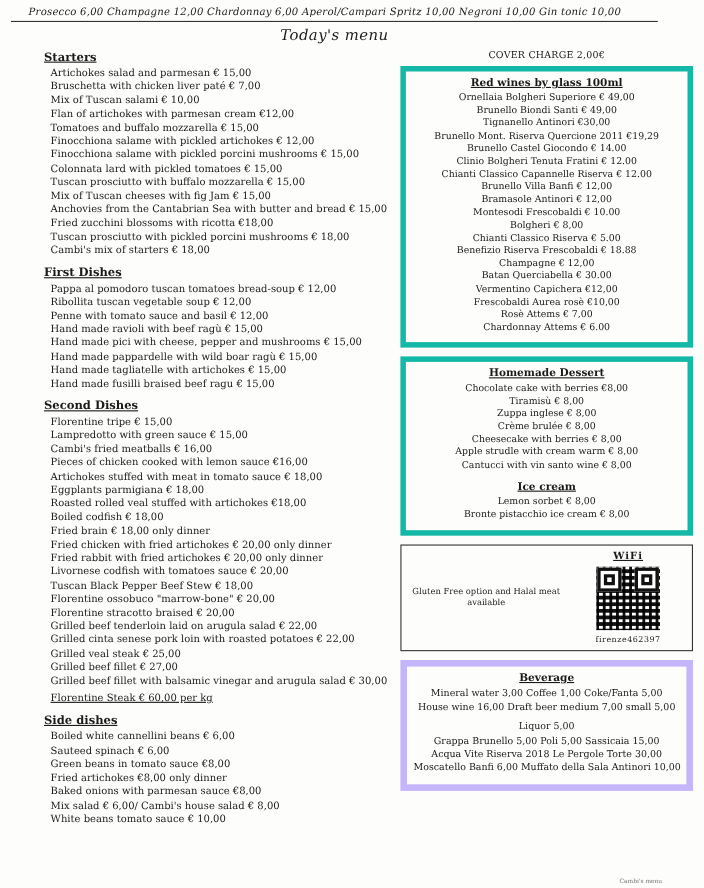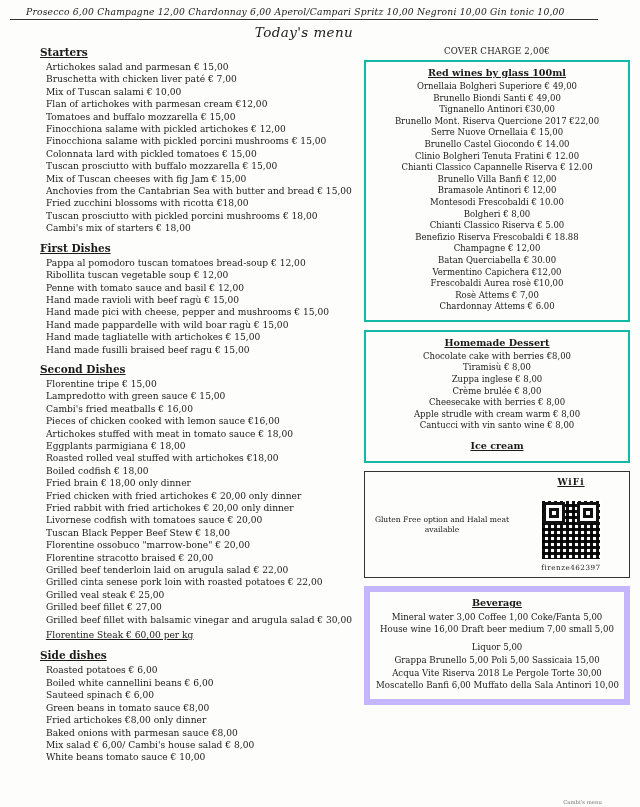--- a/index.html
+++ b/index.html
@@ -79,21 +79,21 @@
     text-decoration: underline;
     margin-top: 3px;
   }
   .cover {
     text-align: center;
     font-size: 8.6px;
     margin-bottom: 4px;
     letter-spacing: 0.2px;
   }
   .box {
-    border: 2px solid #14b8a6;
+    border: 5px solid #14b8a6;
     padding: 5px 6px 7px 6px;
     margin-bottom: 8px;
   }
   .box-title {
     text-align: center;
     font-weight: bold;
     font-size: 9.6px;
     text-decoration: underline;
     margin-bottom: 3px;
   }
@@ -125,21 +125,21 @@
   }
   .wifi-right {
     flex: 0 0 104px;
     text-align: center;
   }
   .wifi-label {
     font-weight: bold;
     font-size: 9px;
     text-decoration: underline;
     letter-spacing: 1px;
-    margin-bottom: 12px;
+    margin-bottom: 2px;
   }
   .qr {
     width: 58px;
     height: 58px;
     margin: 0 auto;
     background-color: #fff;
     background-image:
       repeating-linear-gradient(0deg, #111 0 3px, transparent 3px 6px),
       repeating-linear-gradient(90deg, #111 0 3px, transparent 3px 6px);
     background-size: 6px 6px, 6px 6px;
@@ -247,21 +247,20 @@
         <li>Grilled cinta senese pork loin with roasted potatoes € 22,00</li>
         <li>Grilled veal steak € 25,00</li>
         <li>Grilled beef fillet € 27,00</li>
         <li>Grilled beef fillet with balsamic vinegar and arugula salad € 30,00</li>
         <li class="big">Florentine Steak € 60,00 per kg</li>
       </ul>
 
       <div class="side-block">
         <div class="sec-title">Side dishes</div>
         <ul class="items">
-          <li>Roasted potatoes € 6,00</li>
           <li>Boiled white cannellini beans € 6,00</li>
           <li>Sauteed spinach € 6,00</li>
           <li>Green beans in tomato sauce €8,00</li>
           <li>Fried artichokes €8,00 only dinner</li>
           <li>Baked onions with parmesan sauce €8,00</li>
           <li>Mix salad € 6,00/ Cambi's house salad € 8,00</li>
           <li>White beans tomato sauce € 10,00</li>
         </ul>
       </div>
 
@@ -270,22 +269,21 @@
     <div class="col-right">
 
       <div class="cover">COVER CHARGE 2,00€</div>
 
       <div class="box">
         <div class="box-title">Red wines by glass 100ml</div>
         <ul class="centered">
           <li>Ornellaia Bolgheri Superiore € 49,00</li>
           <li>Brunello Biondi Santi € 49,00</li>
           <li>Tignanello Antinori €30,00</li>
-          <li>Brunello Mont. Riserva Quercione 2017 €22,00</li>
-          <li>Serre Nuove Ornellaia € 15,00</li>
+          <li>Brunello Mont. Riserva Quercione 2011 €19,29</li>
           <li>Brunello Castel Giocondo € 14.00</li>
           <li>Clinio Bolgheri Tenuta Fratini € 12.00</li>
           <li>Chianti Classico Capannelle Riserva € 12.00</li>
           <li>Brunello Villa Banfi € 12,00</li>
           <li>Bramasole Antinori € 12,00</li>
           <li>Montesodi Frescobaldi € 10.00</li>
           <li>Bolgheri € 8,00</li>
           <li>Chianti Classico Riserva € 5.00</li>
         </ul>
 
@@ -305,20 +303,24 @@
         <ul class="centered">
           <li>Chocolate cake with berries €8,00</li>
           <li>Tiramisù € 8,00</li>
           <li>Zuppa inglese € 8,00</li>
           <li>Crème brulée € 8,00</li>
           <li>Cheesecake with berries € 8,00</li>
           <li>Apple strudle with cream warm € 8,00</li>
           <li>Cantucci with vin santo wine € 8,00</li>
         </ul>
         <div class="box-title sub">Ice cream</div>
+        <ul class="centered">
+          <li>Lemon sorbet € 8,00</li>
+          <li>Bronte pistacchio ice cream € 8,00</li>
+        </ul>
       </div>
 
       <div class="wifi-box">
         <div class="wifi-left">Gluten Free option and Halal meat available</div>
         <div class="wifi-right">
           <div class="wifi-label">WiFi</div>
           <div class="qr"></div>
           <div class="qr-code-text">firenze462397</div>
         </div>
       </div>

